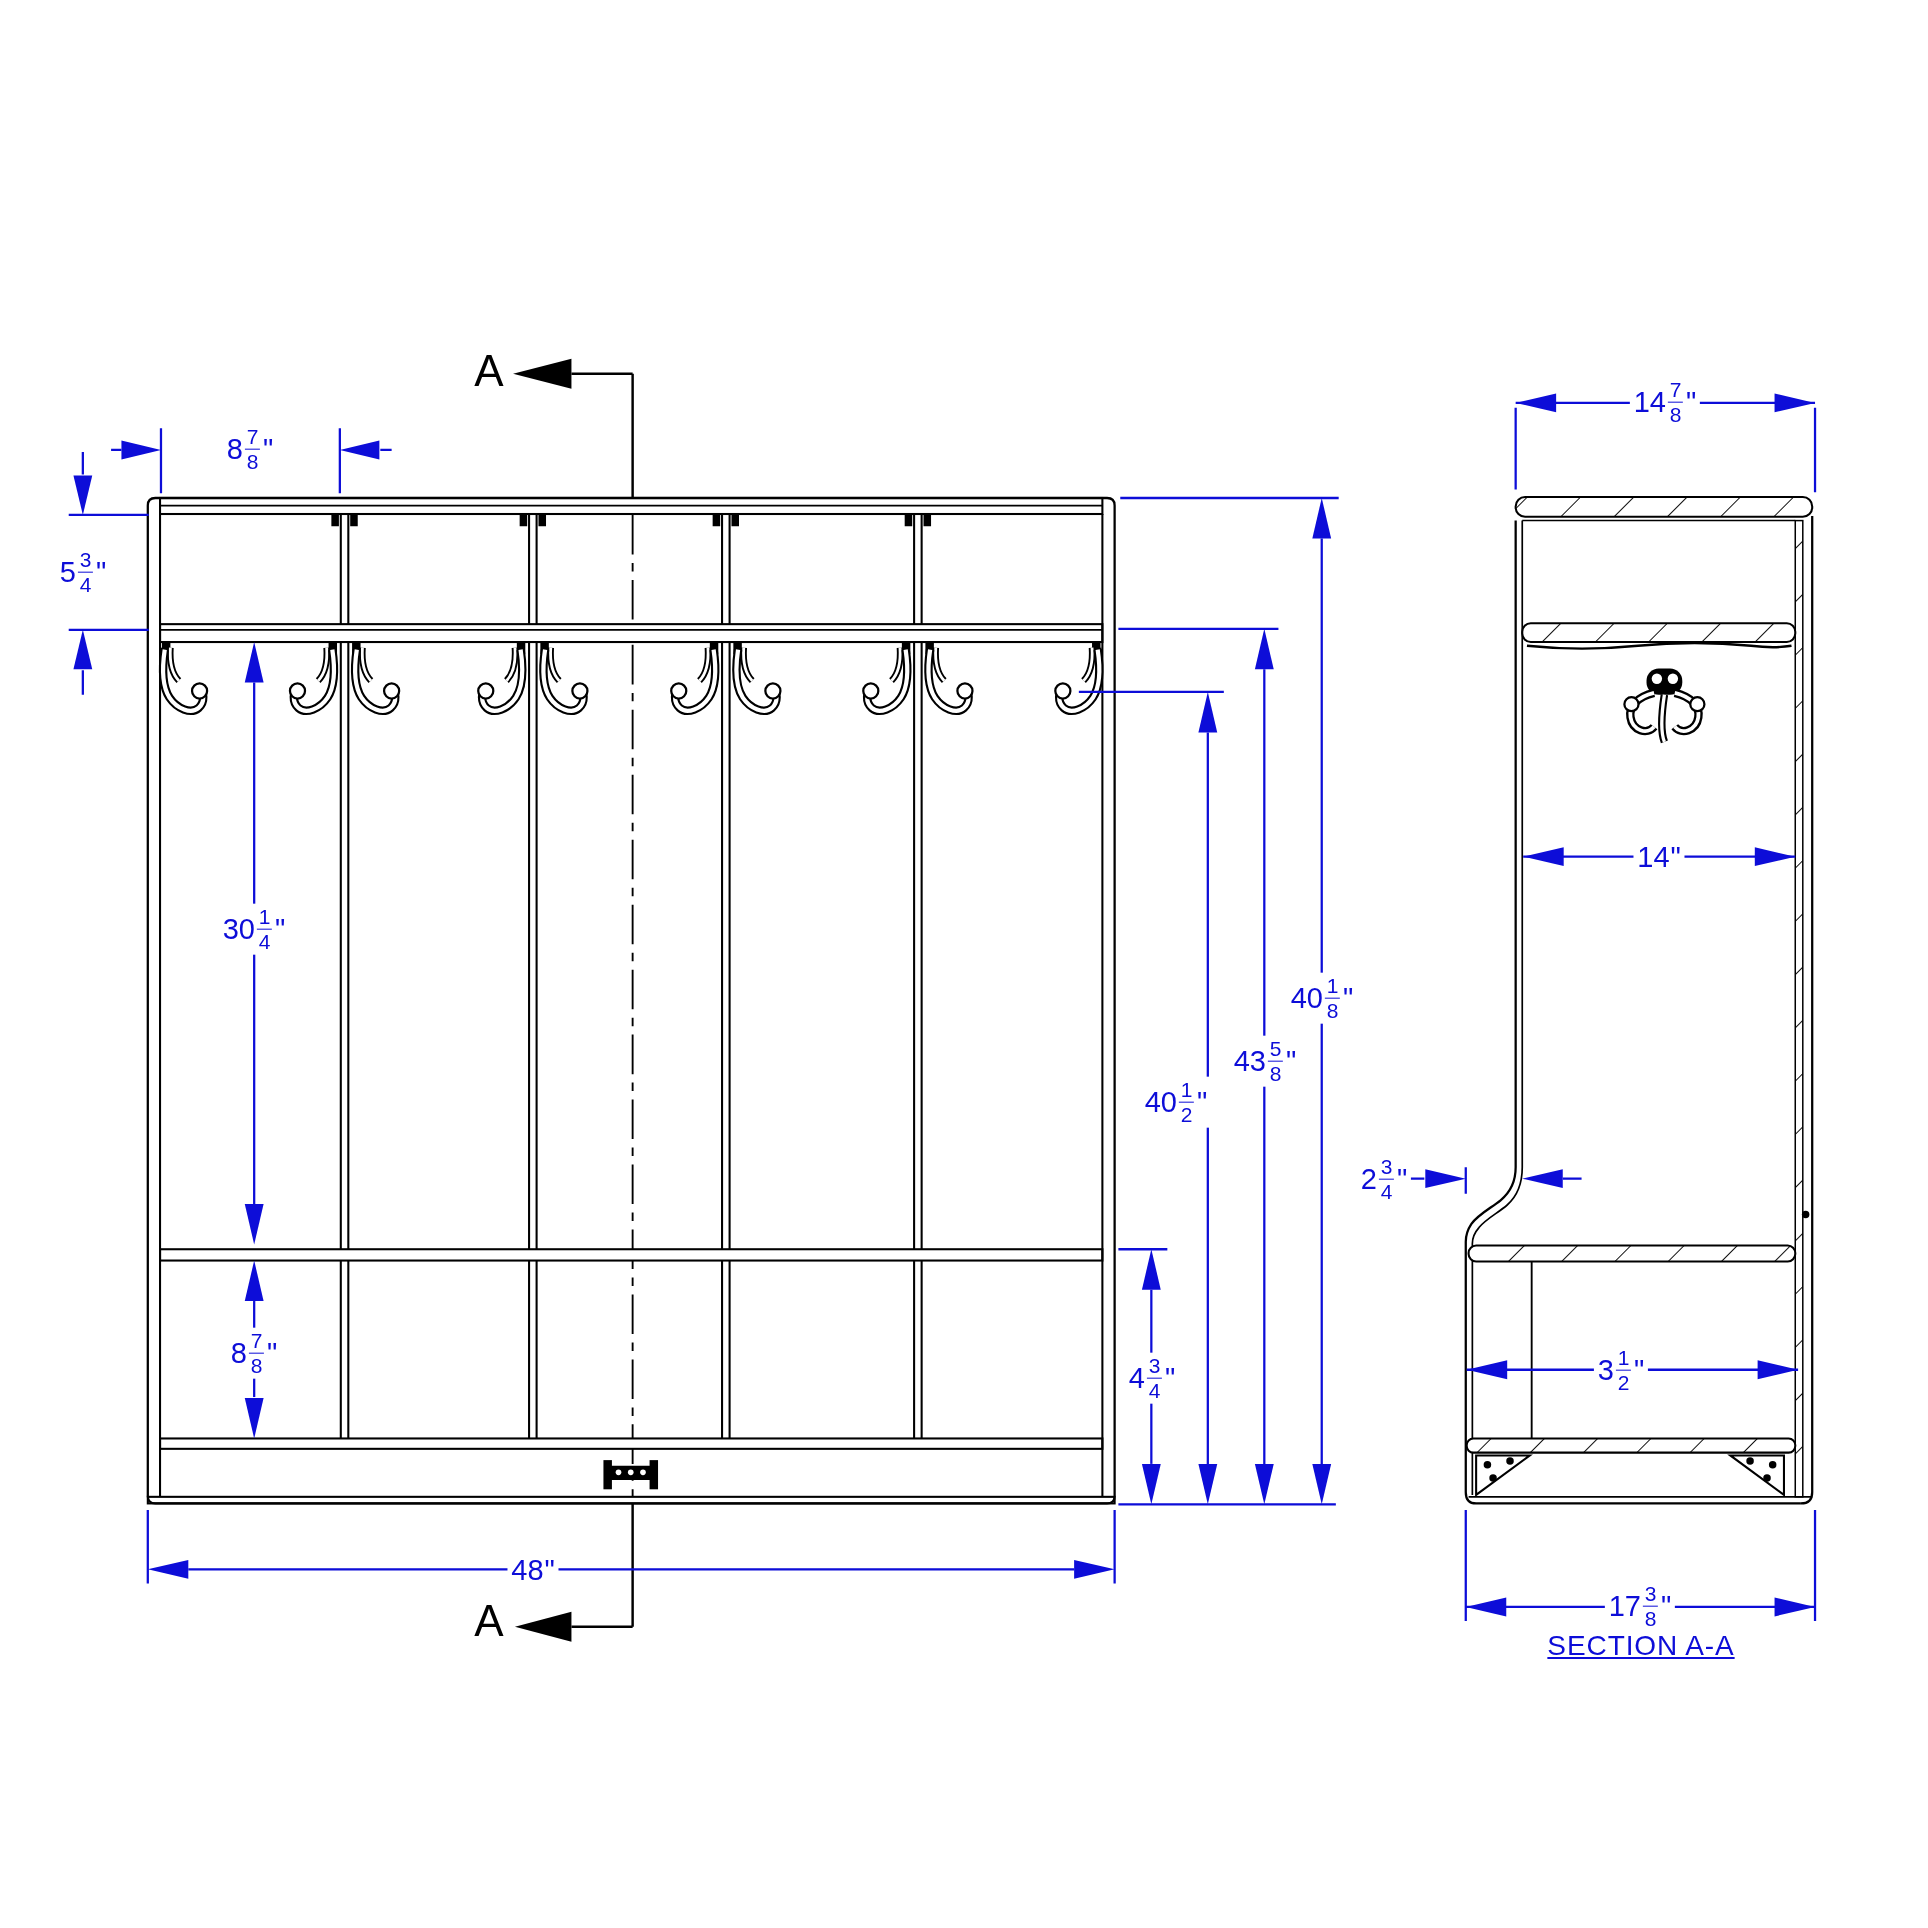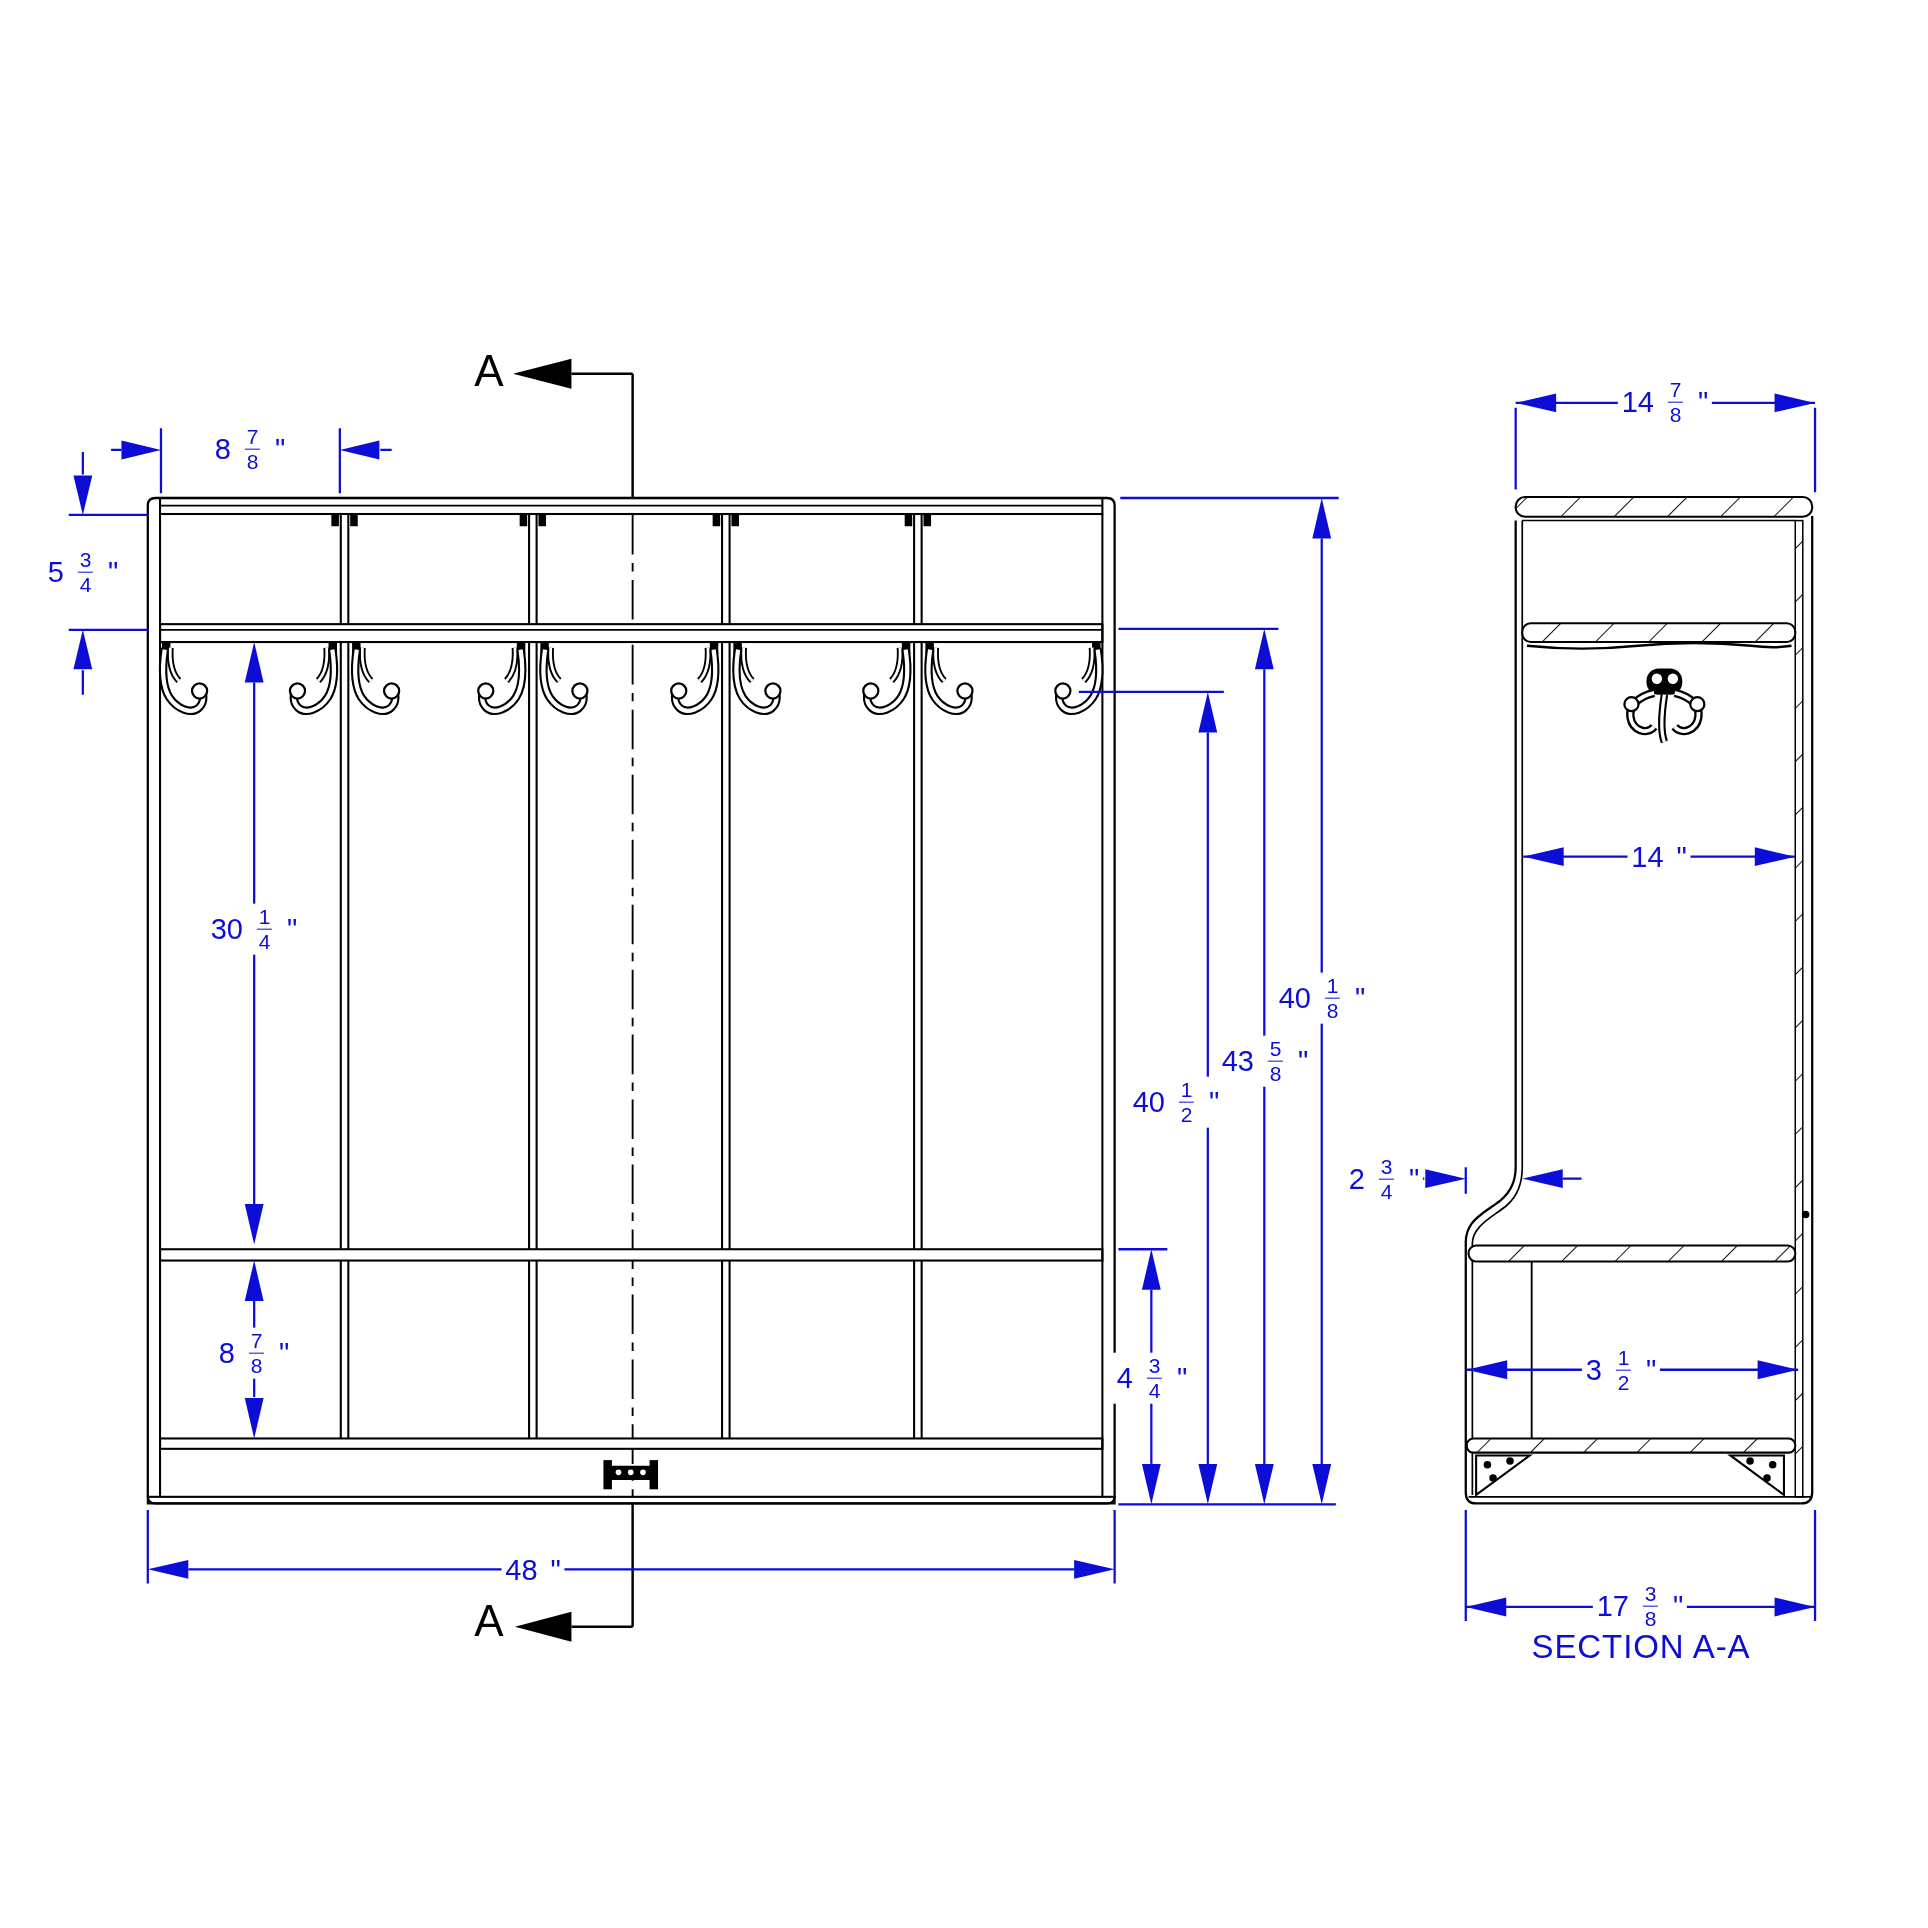--- a/index.html
+++ b/index.html
@@ -2,30 +2,30 @@
 <html style="font-size:15px"><head>
 <meta charset="utf-8">
 <style>
   html,body{margin:0;padding:0;background:#fff;}
   .canvas{position:relative;width:1928px;height:1928px;background:#ffffff;overflow:hidden;
           font-family:"Liberation Sans",sans-serif;}
   svg{position:absolute;left:0;top:0;}
   
   .dim{position:absolute;transform:translate(-50%,-50%);display:flex;align-items:center;
        background:#ffffff;color:#0d0dd8;font-size:29px;line-height:1;white-space:nowrap;
-       padding:1.9px 3.8px;z-index:3;gap:12px;}
+       padding:1.9px 3.8px;z-index:3;}
   .dim .frac{display:inline-flex;flex-direction:column;align-items:center;font-size:21px;
        line-height:1.05;margin:0 1.9px;}
   .dim .fn{border-bottom:1.9px solid currentColor;padding:0 1.9px 0.9px 1.9px;}
   .dim .fd{padding-top:0.9px;}
   .dim .in{font-size:29px;margin-left:0.9px;}
   .marker{position:absolute;transform:translate(-50%,-50%);color:#000;font-size:44px;
        line-height:1;z-index:3;}
-  .sec-title{position:absolute;transform:translate(-50%,-50%);color:#0d0dd8;font-size:33px;
-       line-height:1;letter-spacing:0.9px;z-index:3;white-space:nowrap;}
+  .sec-title{position:absolute;transform:translate(-50%,-50%);color:#0d0dd8;font-size:28px;
+       line-height:1;letter-spacing:0.9px;z-index:3;white-space:nowrap;text-decoration:underline;}
 </style>
 </head>
 <body>
 
 <div class="canvas">
 
 <svg width="1928" height="1928" viewBox="0 0 2048 2048">
   <defs>
     <pattern id="hatch" width="40" height="40" patternUnits="userSpaceOnUse" patternTransform="rotate(45)">
       <rect width="40" height="40" fill="#ffffff"></rect>

